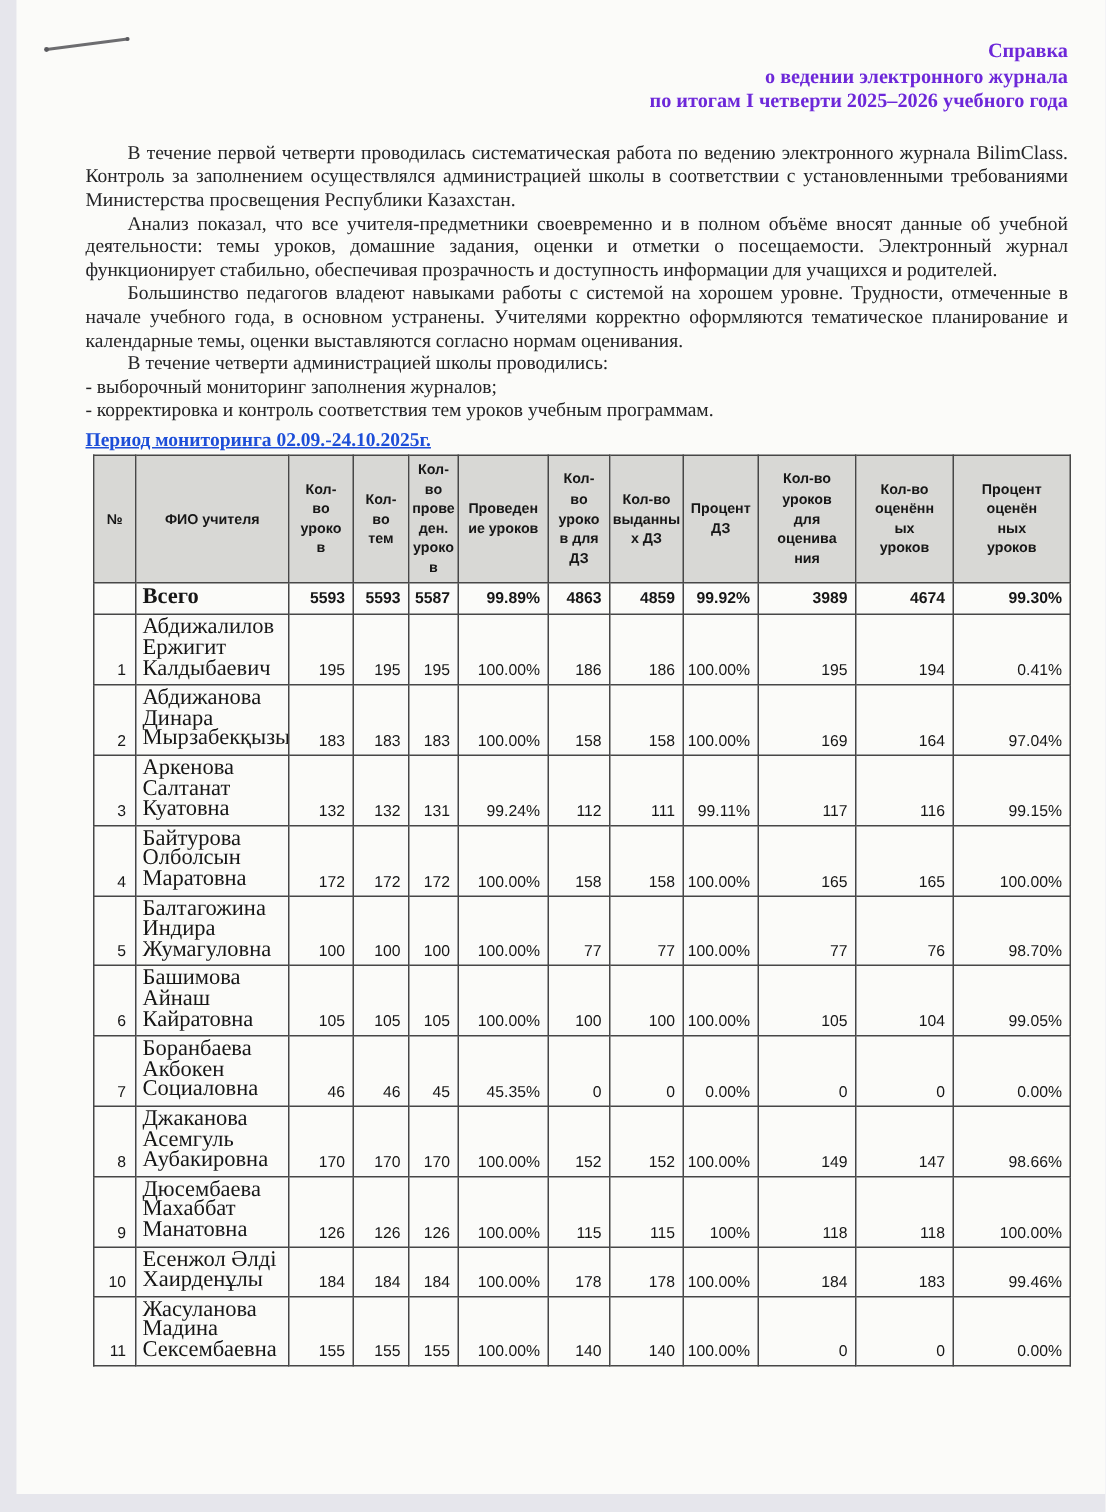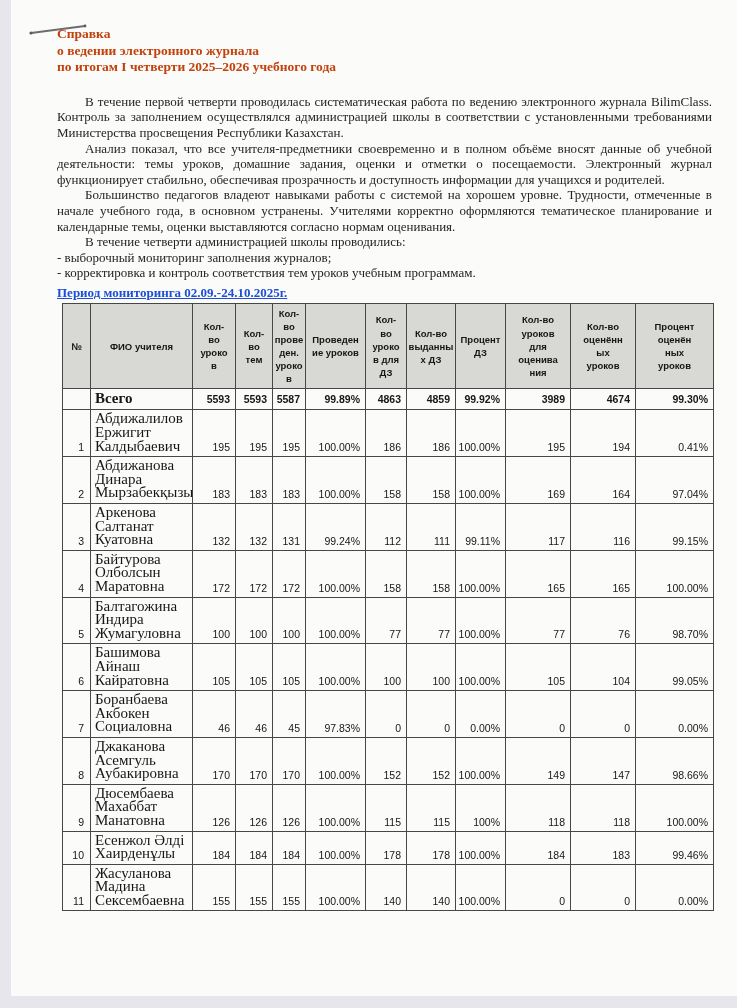--- a/index.html
+++ b/index.html
@@ -7,22 +7,22 @@
     position:relative; width:737px; height:1008px;
     background:#e6e6ec; overflow:hidden;
     font-family:"Liberation Serif", serif;
   }
   .page{
     position:absolute; left:11px; top:0; width:726px; height:996px;
     background:#fbfbf9; box-sizing:border-box; padding-top:26px;
   }
   .pen-mark{ position:absolute; left:16px; top:20px; }
   .title-block{
-    margin-left:46px; width:655px; text-align:left;
-    font-weight:bold; font-size:13.5px; line-height:16.6px; color:#c2410c;
+    margin-left:46px; width:655px; text-align:right;
+    font-weight:bold; font-size:13.5px; line-height:16.6px; color:#6d28d9;
   }
   .text-block{ margin-left:46px; width:655px; margin-top:18px; color:#242426; }
   .text-block p{
     margin:0; font-size:13px; line-height:15.6px; text-align:justify;
   }
   .text-block p.indent{ text-indent:28px; }
   .list-line{ font-size:13px; line-height:15.6px; margin:0; text-align:left; }
   .period-label{
     margin-top:4px; font-size:13px; font-weight:bold;
     text-decoration:underline; color:#1d4ed8;
@@ -253,21 +253,21 @@
               <td class="c-val">99.05%</td>
             </tr>
             <tr class="teacher-row">
               <td class="c-num">7</td>
               <td class="c-name">Боранбаева
 Акбокен
 Социаловна</td>
               <td class="c-val">46</td>
               <td class="c-val">46</td>
               <td class="c-val">45</td>
-              <td class="c-val">97.83%</td>
+              <td class="c-val">45.35%</td>
               <td class="c-val">0</td>
               <td class="c-val">0</td>
               <td class="c-val">0.00%</td>
               <td class="c-val">0</td>
               <td class="c-val">0</td>
               <td class="c-val">0.00%</td>
             </tr>
             <tr class="teacher-row">
               <td class="c-num">8</td>
               <td class="c-name">Джаканова

